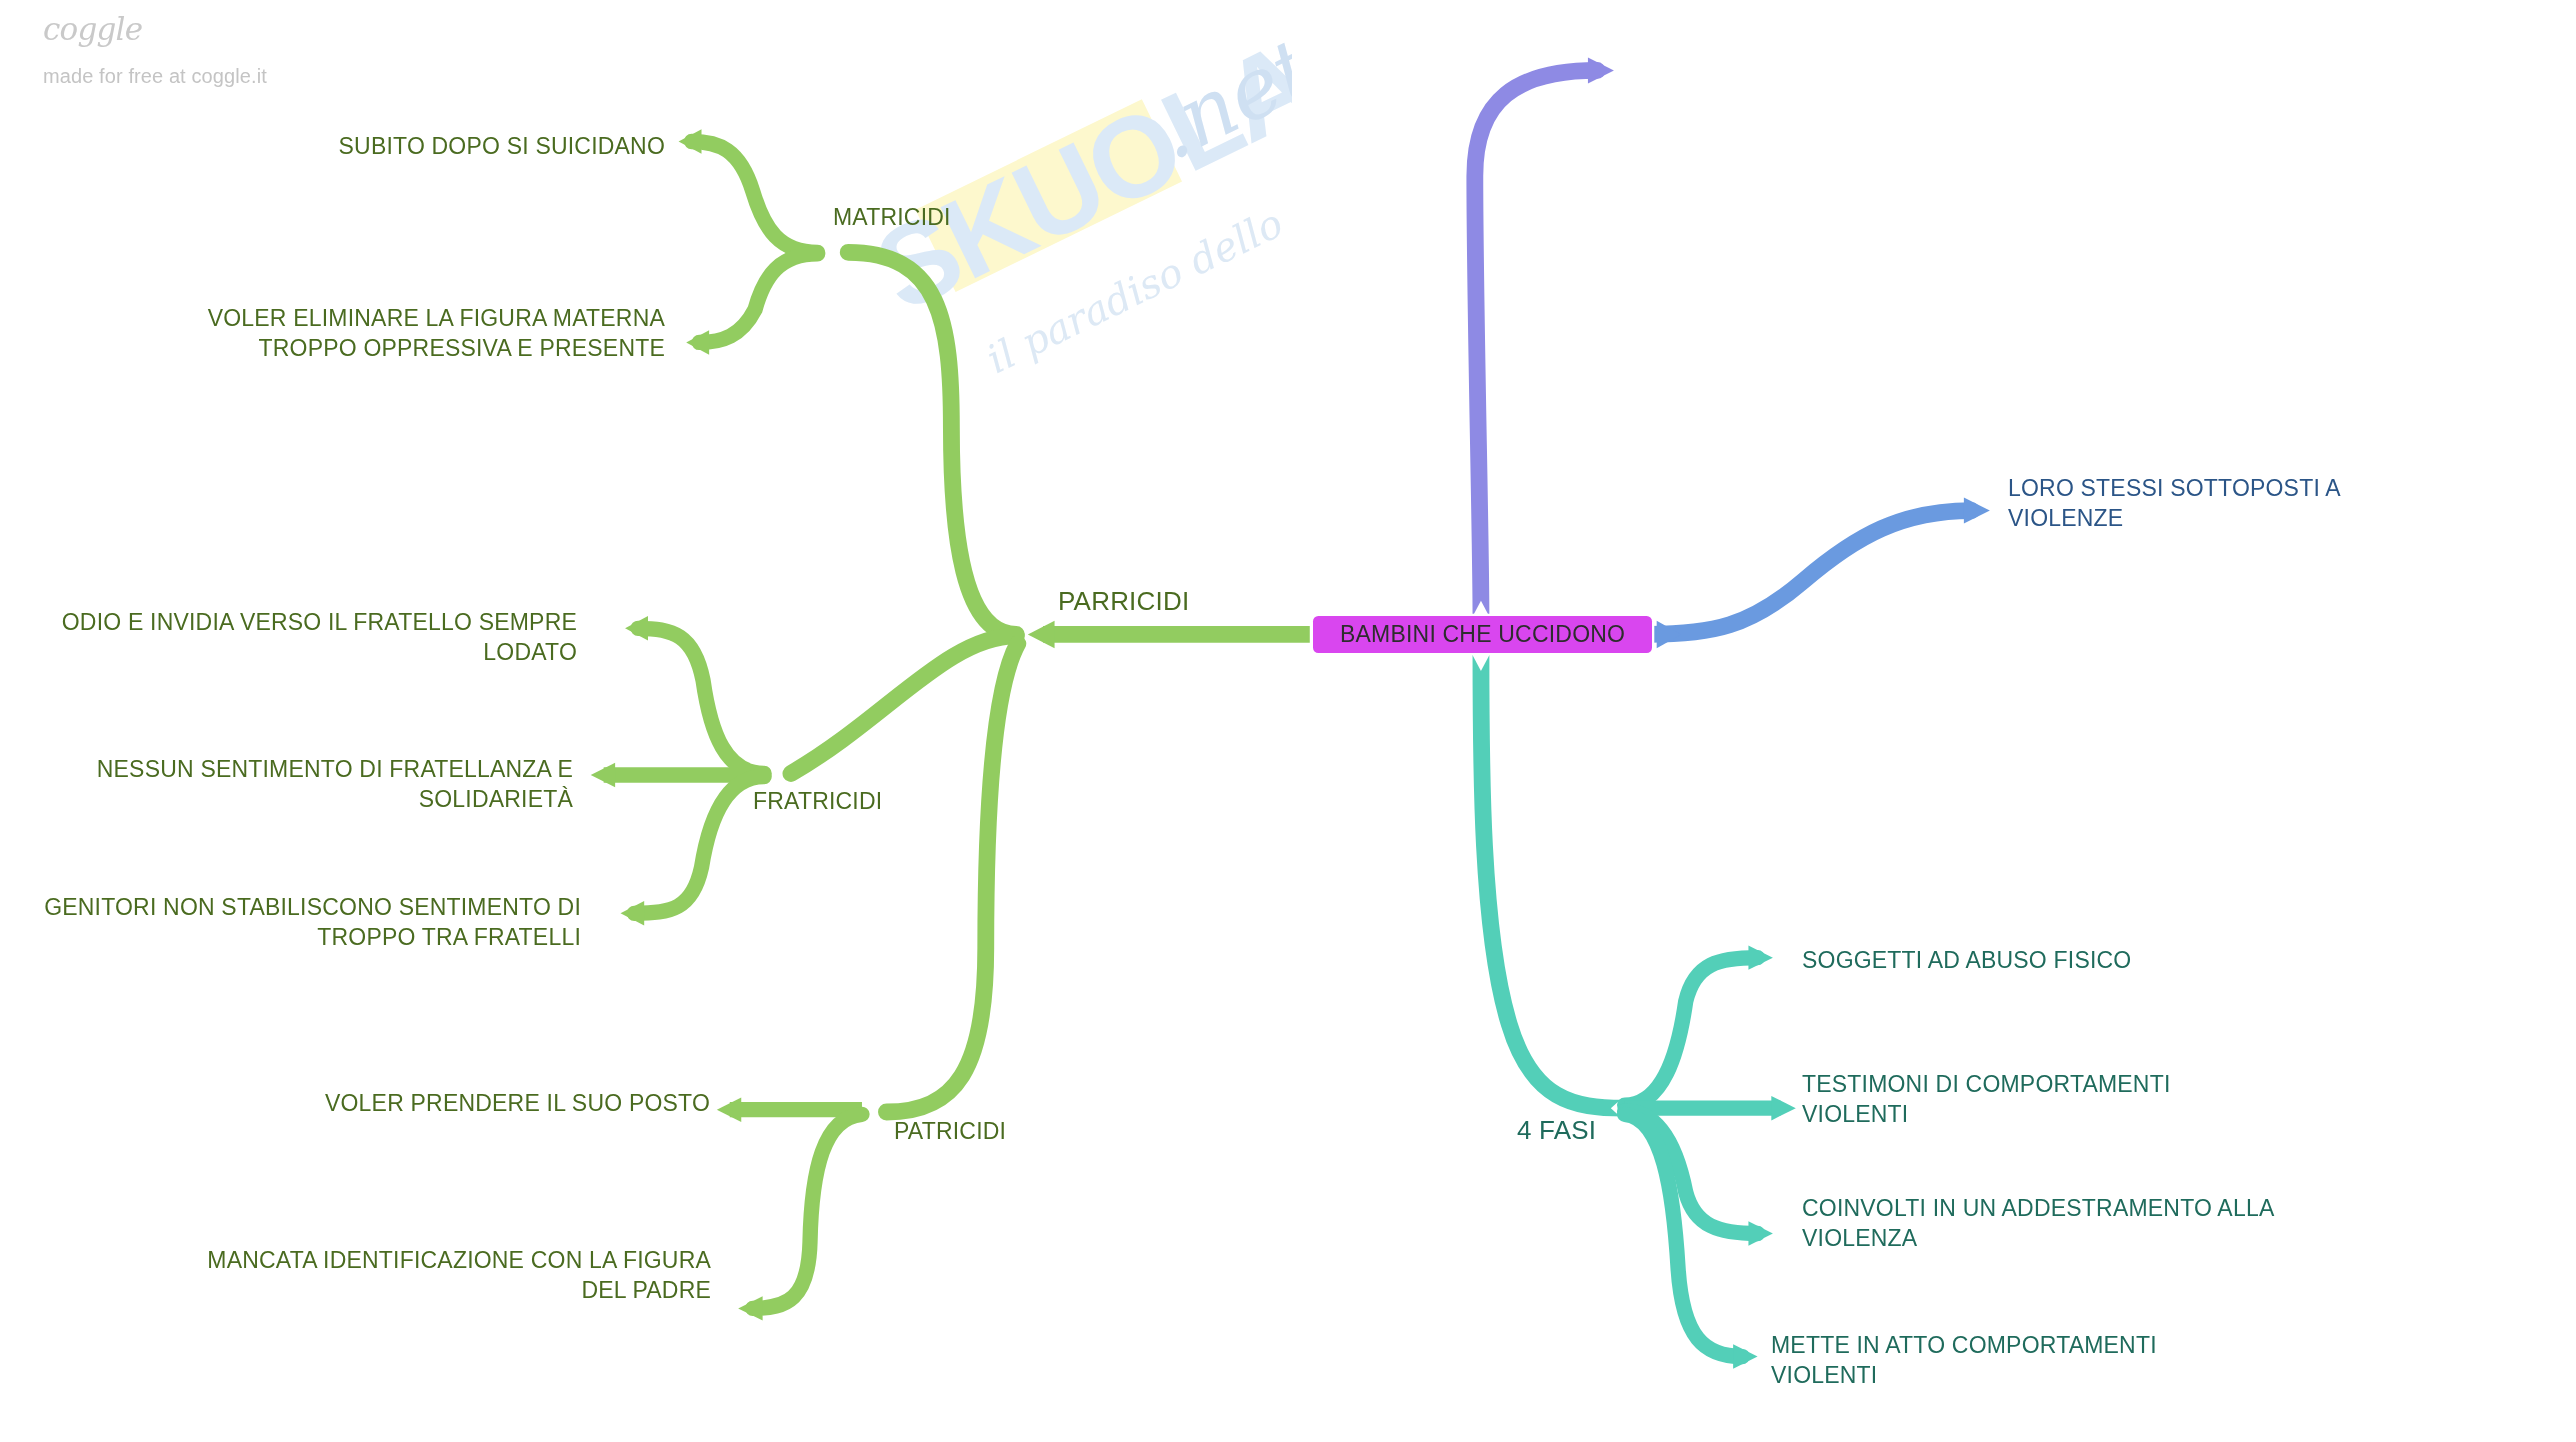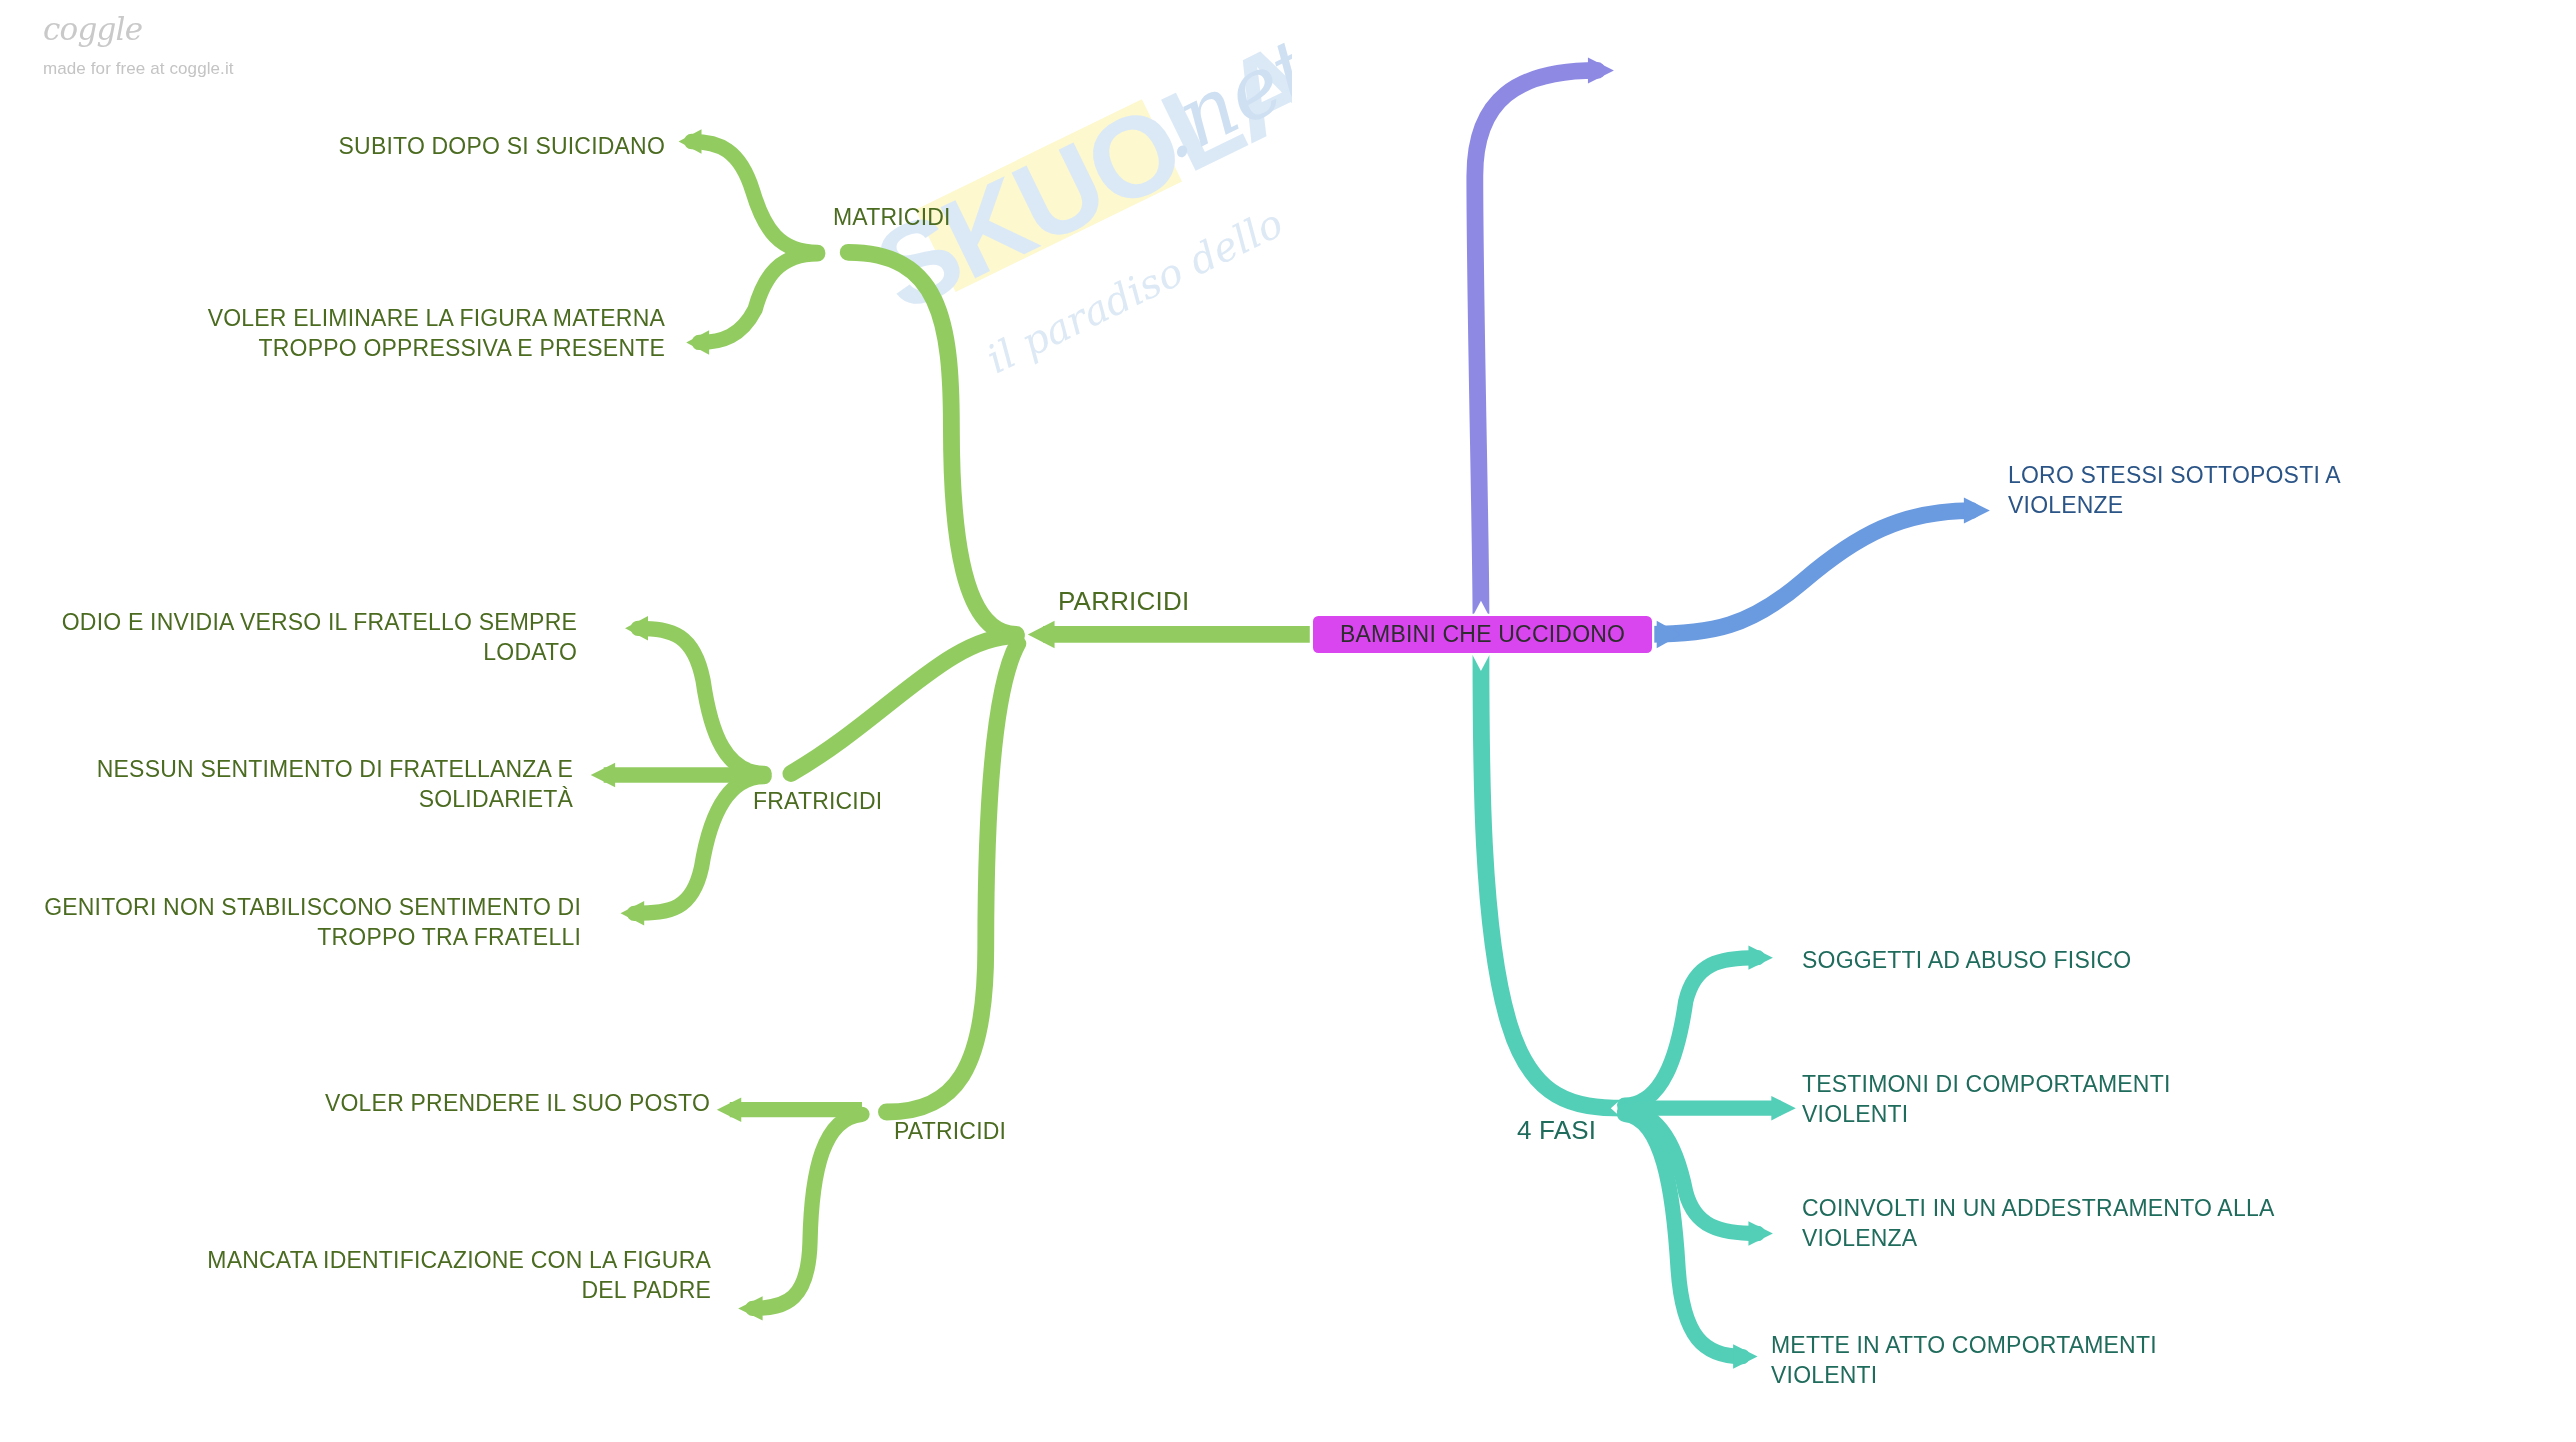--- a/index.html
+++ b/index.html
@@ -27,22 +27,22 @@
   }
   #brand-logo {
     font-family: "DejaVu Serif", serif;
     font-style: italic;
     font-size: 31px;
     color: #c9c9c9;
     letter-spacing: -0.8px;
     line-height: 1;
   }
   #brand-sub {
-    margin-top: 14px;
-    font-size: 17px;
+    margin-top: 20px;
+    font-size: 20px;
     color: #c4c4c4;
     letter-spacing: 0.1px;
   }
   
   #edges {
     position: absolute;
     left: 0; top: 0;
     width: 2576px;
     height: 1443px;
   }
@@ -214,21 +214,21 @@
 TROPPO TRA FRATELLI</div>
 
   <div class="node c-green l" style="left:894px; top:1117px;">PATRICIDI</div>
 
   <div class="node c-green r" style="left:252px; top:1089px; width:458px;">VOLER PRENDERE IL SUO POSTO</div>
 
   <div class="node c-green r" style="left:176px; top:1246px; width:535px;">MANCATA IDENTIFICAZIONE CON LA FIGURA
 DEL PADRE</div>
 
 
-  <div class="node c-blue l" style="left:2008px; top:461px; width:535px;">LORO STESSI SOTTOPOSTI A
+  <div class="node c-blue l" style="left:2008px; top:474px; width:535px;">LORO STESSI SOTTOPOSTI A
 VIOLENZE</div>
 
   <div class="node big c-teal l" style="left:1517px; top:1114px;">4 FASI</div>
 
   <div class="node c-teal l" style="left:1802px; top:946px; width:581px;">SOGGETTI AD ABUSO FISICO</div>
 
   <div class="node c-teal l" style="left:1802px; top:1070px; width:581px;">TESTIMONI DI COMPORTAMENTI
 VIOLENTI</div>
 
   <div class="node c-teal l" style="left:1802px; top:1194px; width:657px;">COINVOLTI IN UN ADDESTRAMENTO ALLA

